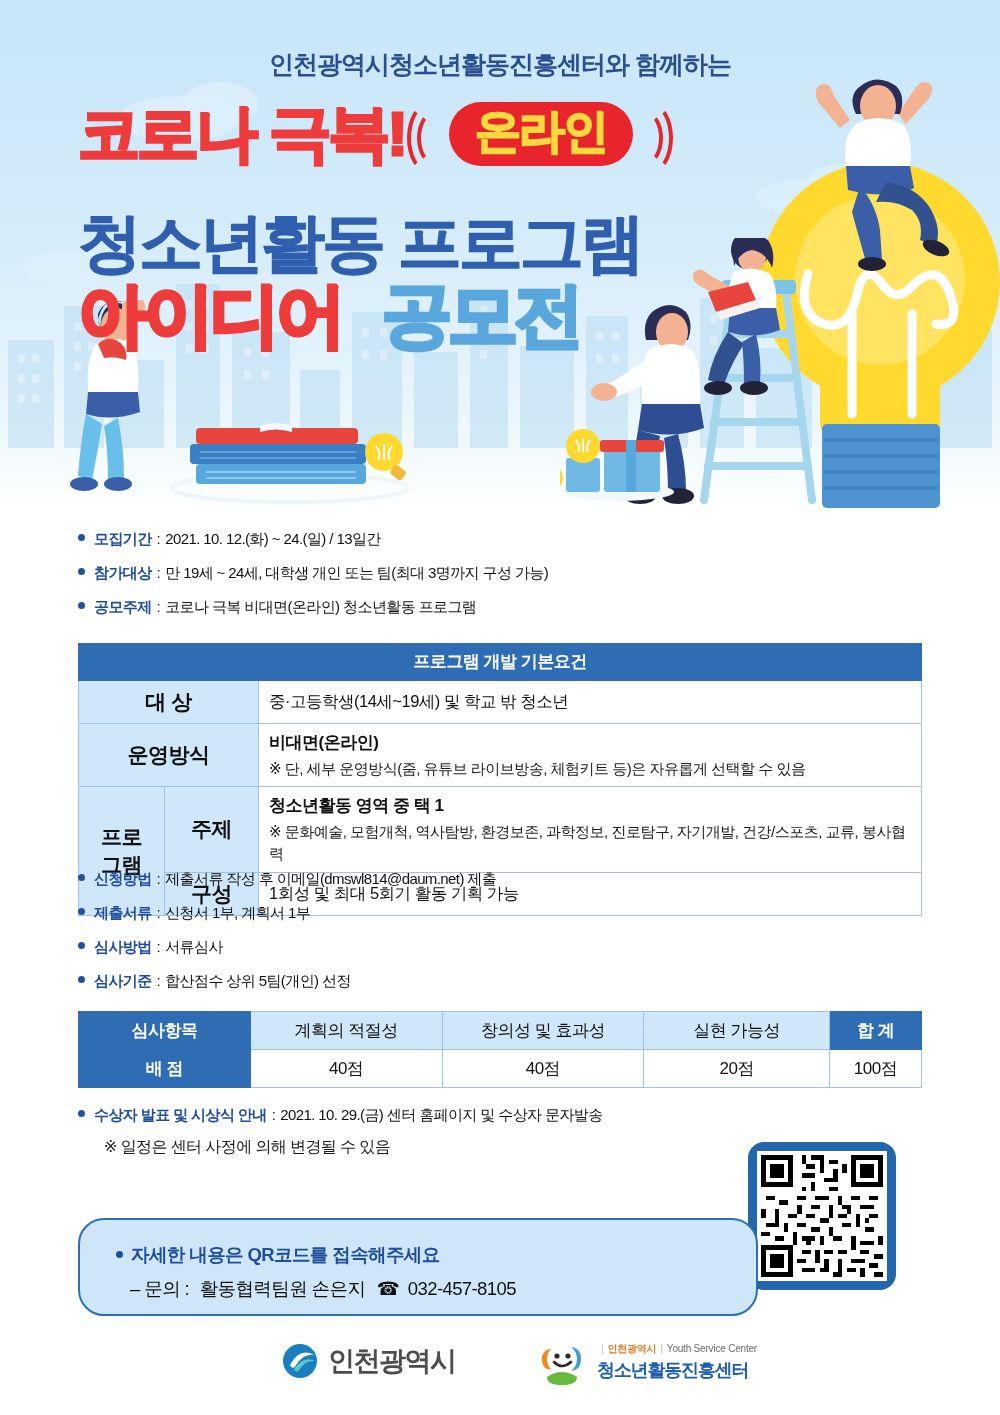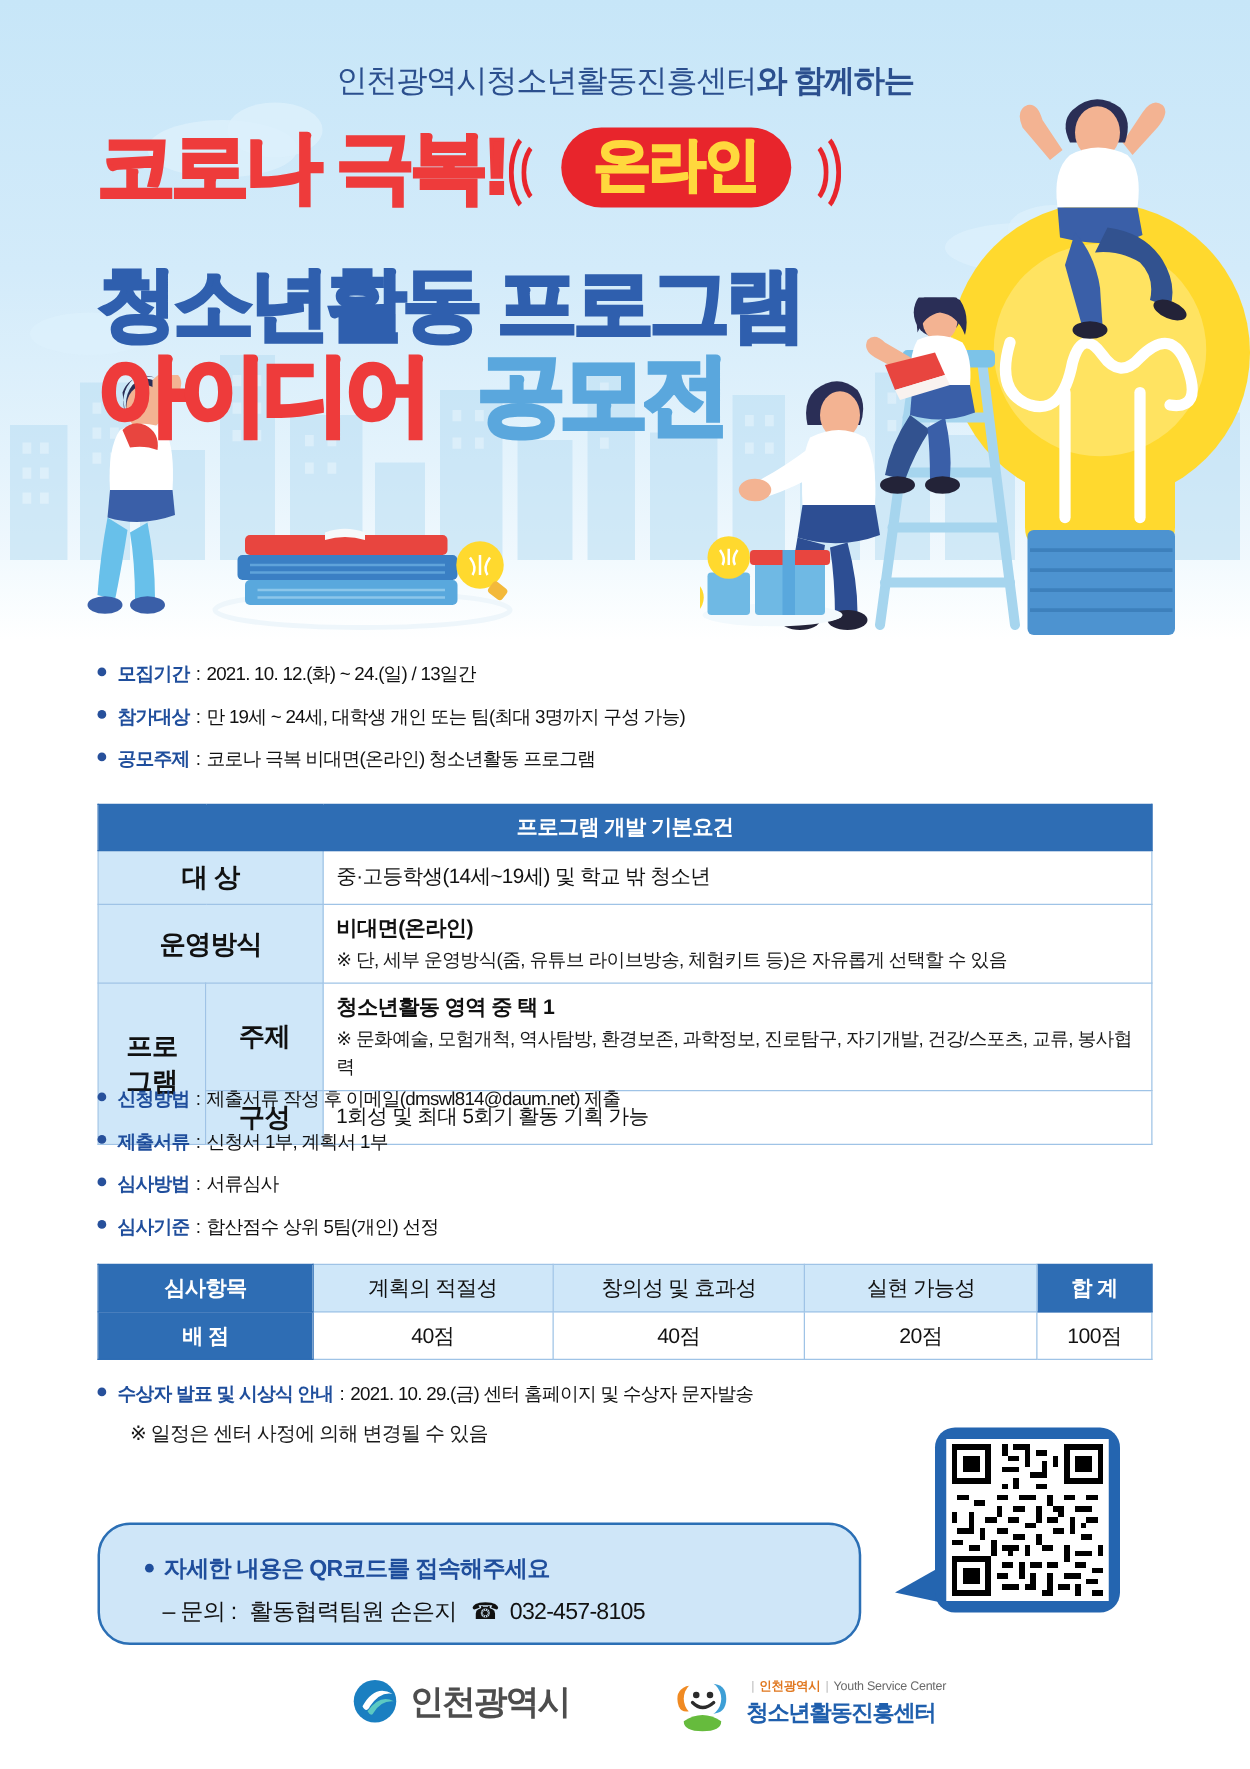--- a/index.html
+++ b/index.html
@@ -44,37 +44,37 @@
     background: #e3f1fa;
   }
 
   
   .kicker {
     position: absolute; top: 48px; left: 0; width: 1000px;
     text-align: center;
     font-size: 25px; color: #2b4f8e; letter-spacing: -1px;
     white-space: nowrap;
   }
-  .kicker b { font-weight: 400; }
+  .kicker b { font-weight: 700; }
   .kicker span.light { font-weight: 600; }
 
   
   .title-wrap { position: absolute; left: 78px; top: 95px; width: 640px; }
   .t-line { display: flex; align-items: center; white-space: nowrap; }
   .t-line1 { height: 78px; }
   .t-line2 { height: 92px; margin-top: 2px; }
   .t-line3 { height: 92px; margin-top: 2px; }
 
   .t-red {
     font-size: 62px; font-weight: 900; color: #ee3b3b;
     letter-spacing: -3px; line-height: 1;
     -webkit-text-stroke: 3px #ee3b3b;
   }
   .t-navy {
-    font-size: 64px; font-weight: 700; color: #2f5fae;
+    font-size: 64px; font-weight: 400; color: #2f5fae;
     letter-spacing: -3px; line-height: 1; margin-top: 44px;
     -webkit-text-stroke: 3px #2f5fae;
   }
   .t-red-big {
     font-size: 70px; font-weight: 900; color: #ee3b3b;
     letter-spacing: -4px; line-height: 1;
     -webkit-text-stroke: 4px #ee3b3b;
   }
   .t-blue-lite {
     font-size: 70px; font-weight: 900; color: #5aa7dd;
@@ -615,21 +615,21 @@
         <rect x="20" y="26" width="2" height="1"></rect>
           <rect x="23" y="26" width="1" height="2"></rect>
         <rect x="26" y="27" width="2" height="1"></rect>
           <rect x="11" y="20" width="1" height="1"></rect>
         <rect x="19" y="12" width="1" height="1"></rect>
           <rect x="24" y="15" width="1" height="1"></rect>
       </g>
     </svg>
   </div>
 
-  <div class="callout" style="left:78px; top:1218px; width:611px; height:98px;">
+  <div class="callout" style="left:78px; top:1218px; width:680px; height:98px;">
     <div class="callout-line1">
       <span class="co-dot"></span><span>자세한 내용은 QR코드를 접속해주세요</span>
     </div>
     <div class="callout-line2">
       <span>– 문의 :</span>
       <span style="margin-left:6px;">활동협력팀원 손은지</span>
       <span style="margin-left:7px;">☎</span>
       <span style="margin-left:4px;">032-457-8105</span>
     </div>
   </div>

